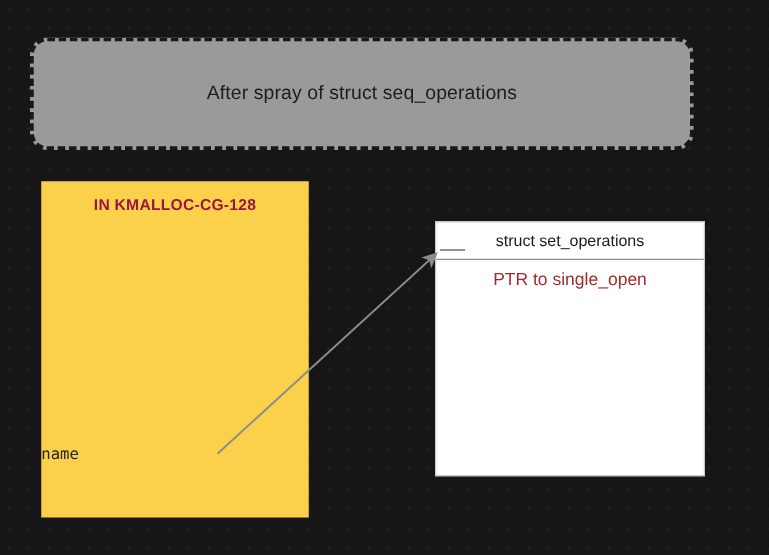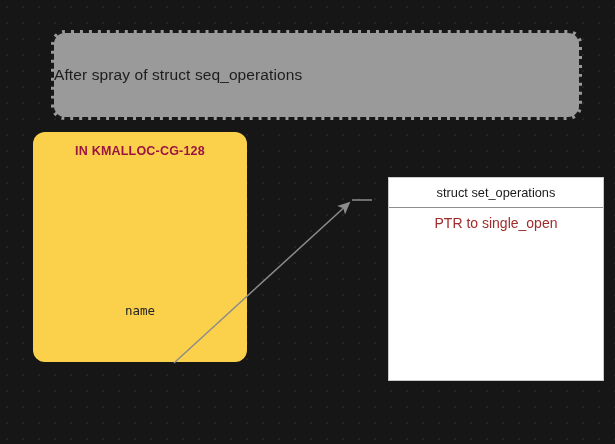--- a/index.html
+++ b/index.html
@@ -17,83 +17,81 @@
       radial-gradient(circle at 1px 1px, rgba(255,255,255,0.055) 1px, transparent 1.3px);
     background-size: 16px 16px;
     background-position: 6px 6px;
     overflow: hidden;
     font-family: "Liberation Sans", sans-serif;
   }
 
   
   .banner {
     position: absolute;
-    left: 51px;
+    left: 24px;
     top: 30px;
     width: 531px;
     height: 90px;
     background: #9a9a9a;
     border: 3px dashed #181818;
     border-radius: 14px;
     box-sizing: border-box;
     display: flex;
     align-items: center;
-    justify-content: flex-start;
+    justify-content: center;
   }
   .banner-text {
     font-size: 15.5px;
     color: #1d1d1d;
     letter-spacing: 0.1px;
     white-space: nowrap;
   }
 
   
   .slab {
     position: absolute;
     left: 33px;
-    top: 132px;
+    top: 145px;
     width: 214px;
-    height: 230px;
+    height: 269px;
     background: #fbd14c;
     box-sizing: border-box;
-    border-radius: 12px;
   }
   .slab-title {
     position: absolute;
     top: 12px;
     left: 0;
     right: 0;
     text-align: center;
     font-size: 12.5px;
     font-weight: bold;
     color: #9c1442;
     letter-spacing: 0.2px;
   }
   .slab-field {
     position: absolute;
     left: 0;
     right: 0;
     bottom: 44px;
-    text-align: center;
+    text-align: left;
     font-family: "DejaVu Sans Mono", "Liberation Mono", monospace;
     font-size: 12.5px;
     color: #242424;
   }
 
   
   .struct-box {
     position: absolute;
     left: 348px;
     top: 177px;
     width: 216px;
     height: 204px;
     background: #ffffff;
     border: 1px solid #c9c9c9;
     box-sizing: border-box;
-    margin-left: 40px;
   }
   .struct-title {
     height: 30px;
     line-height: 30px;
     text-align: center;
     font-size: 12.8px;
     color: #1a1a1a;
     border-bottom: 1.6px solid #8e8e8e;
     box-sizing: border-box;
   }

